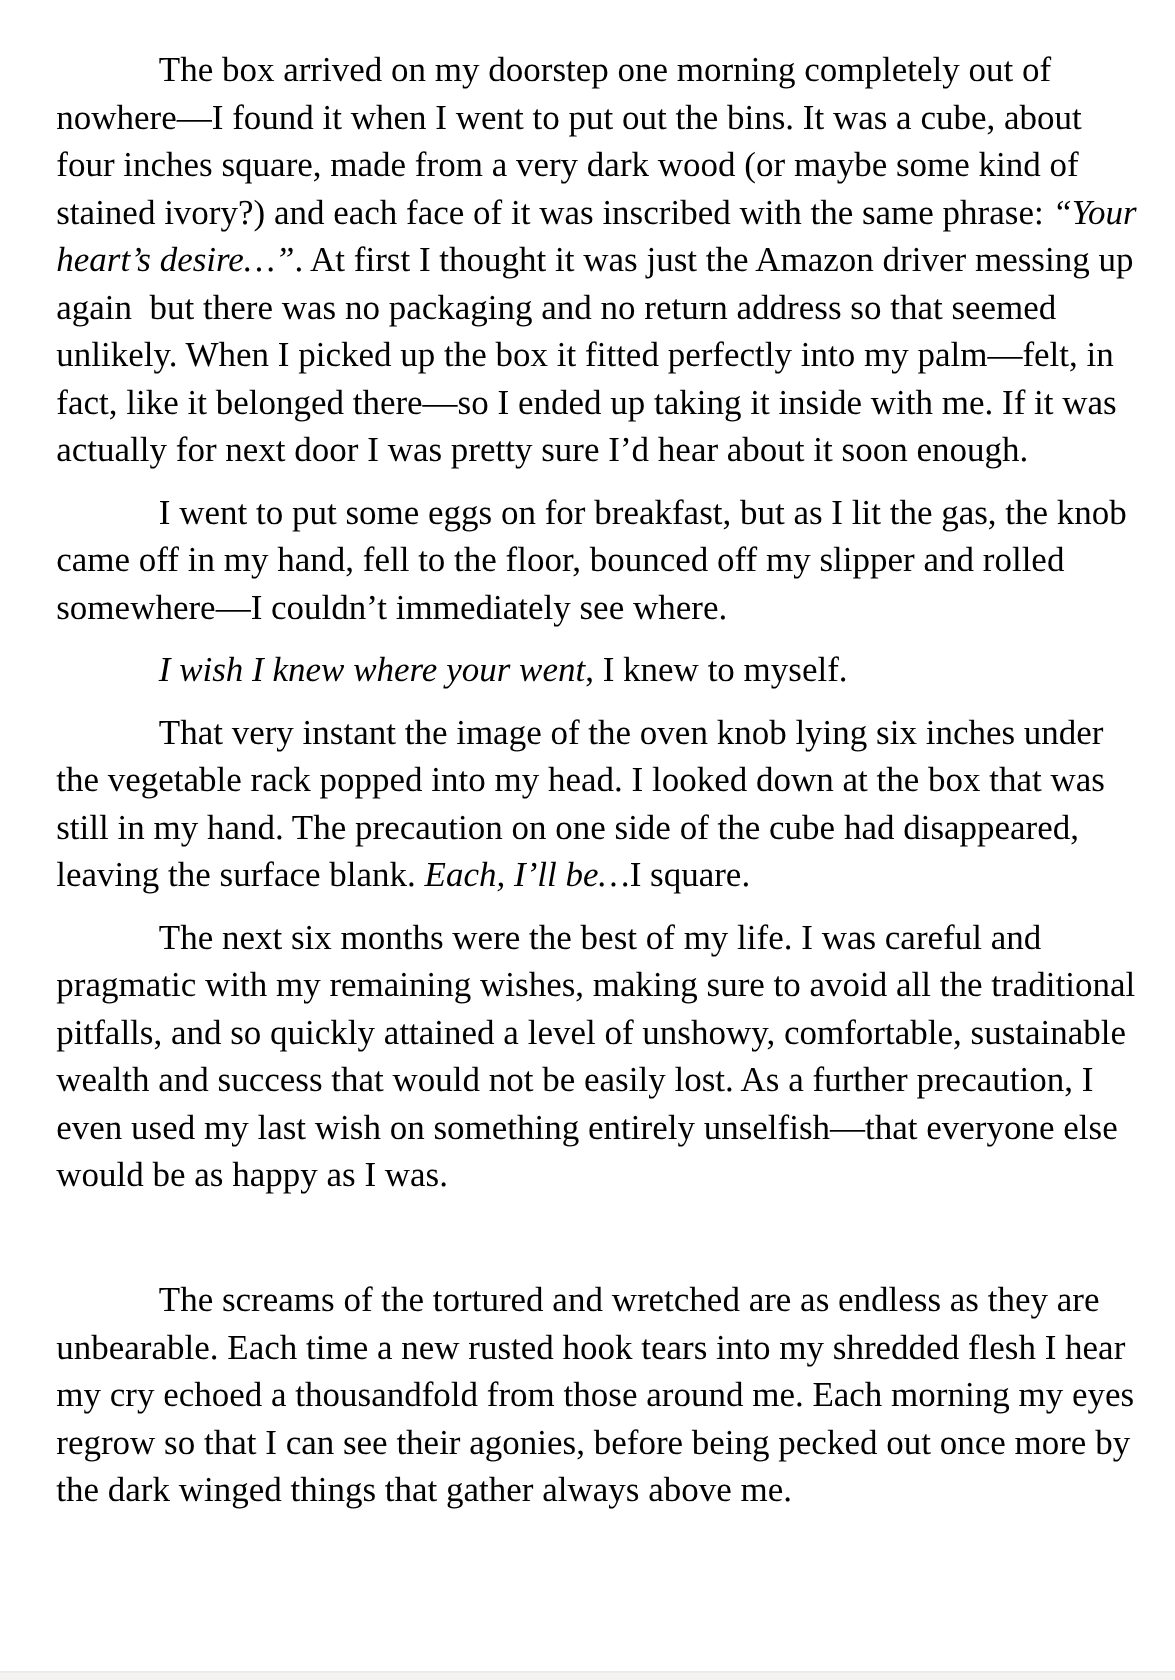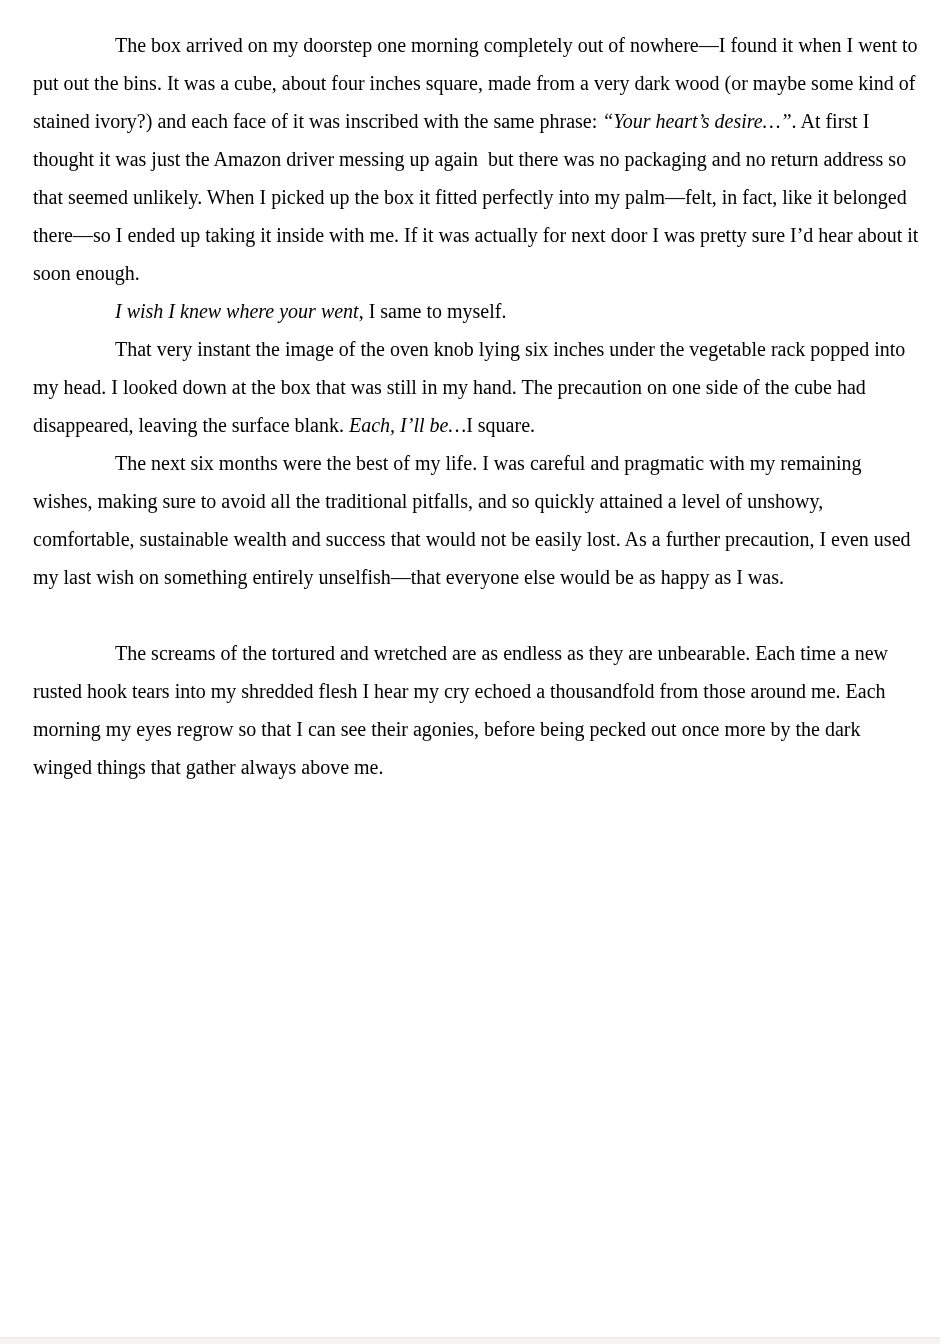--- a/index.html
+++ b/index.html
@@ -17,22 +17,22 @@
   }
   .page {
     box-sizing: border-box;
     width: 940px;
     padding: 26px 17px 0 33px;
   }
   .story {
     width: 890px;
   }
   .para {
-    margin: 0;
-    font-size: 20px;
+    margin: 12px;
+    font-size: 28px;
     line-height: 38px;
     white-space: pre-wrap;
     text-align: left;
   }
   .para.indent {
     text-indent: 82px;
   }
   .em {
     font-style: italic;
   }
@@ -51,21 +51,22 @@
     background: #f4f3f1;
     border-top: 1px solid #e7e6e4;
   }
 </style>
 </head>
 <body style="background: rgb(255, 255, 255); color: rgb(0, 0, 0);">
 
 <div class="page">
   <div class="story">
       <p class="para indent"><span class="rm">The box arrived on my doorstep one morning completely out of nowhere—I found it when I went to put out the bins. It was a cube, about four inches square, made from a very dark wood (or maybe some kind of stained ivory?) and each face of it was inscribed with the same phrase: </span><span class="em">“Your heart’s desire…”</span><span class="rm">. At first I thought it was just the Amazon driver messing up again  but there was no packaging and no return address so that seemed unlikely. When I picked up the box it fitted perfectly into my palm—felt, in fact, like it belonged there—so I ended up taking it inside with me. If it was actually for next door I was pretty sure I’d hear about it soon enough.</span></p>
-      <p class="para indent"><span class="em">I wish I knew where your went</span><span class="rm">, I same to myself.</span></p>
+      <p class="para indent"><span class="rm">I went to put some eggs on for breakfast, but as I lit the gas, the knob came off in my hand, fell to the floor, bounced off my slipper and rolled somewhere—I couldn’t immediately see where.</span></p>
+      <p class="para indent"><span class="em">I wish I knew where your went</span><span class="rm">, I knew to myself.</span></p>
       <p class="para indent"><span class="rm">That very instant the image of the oven knob lying six inches under the vegetable rack popped into my head. I looked down at the box that was still in my hand. The precaution on one side of the cube had disappeared, leaving the surface blank. </span><span class="em">Each, I’ll be…</span><span class="rm">I square.</span></p>
       <p class="para indent"><span class="rm">The next six months were the best of my life. I was careful and pragmatic with my remaining wishes, making sure to avoid all the traditional pitfalls, and so quickly attained a level of unshowy, comfortable, sustainable wealth and success that would not be easily lost. As a further precaution, I even used my last wish on something entirely unselfish—that everyone else would be as happy as I was.</span></p>
       <div class="spacer"></div>
       <p class="para indent"><span class="rm">The screams of the tortured and wretched are as endless as they are unbearable. Each time a new rusted hook tears into my shredded flesh I hear my cry echoed a thousandfold from those around me. Each morning my eyes regrow so that I can see their agonies, before being pecked out once more by the dark winged things that gather always above me.</span></p>
     </div>
 </div>
 
 <div class="bottom-bar" style="background: rgb(244, 243, 241);"></div>
 
 </body></html>

